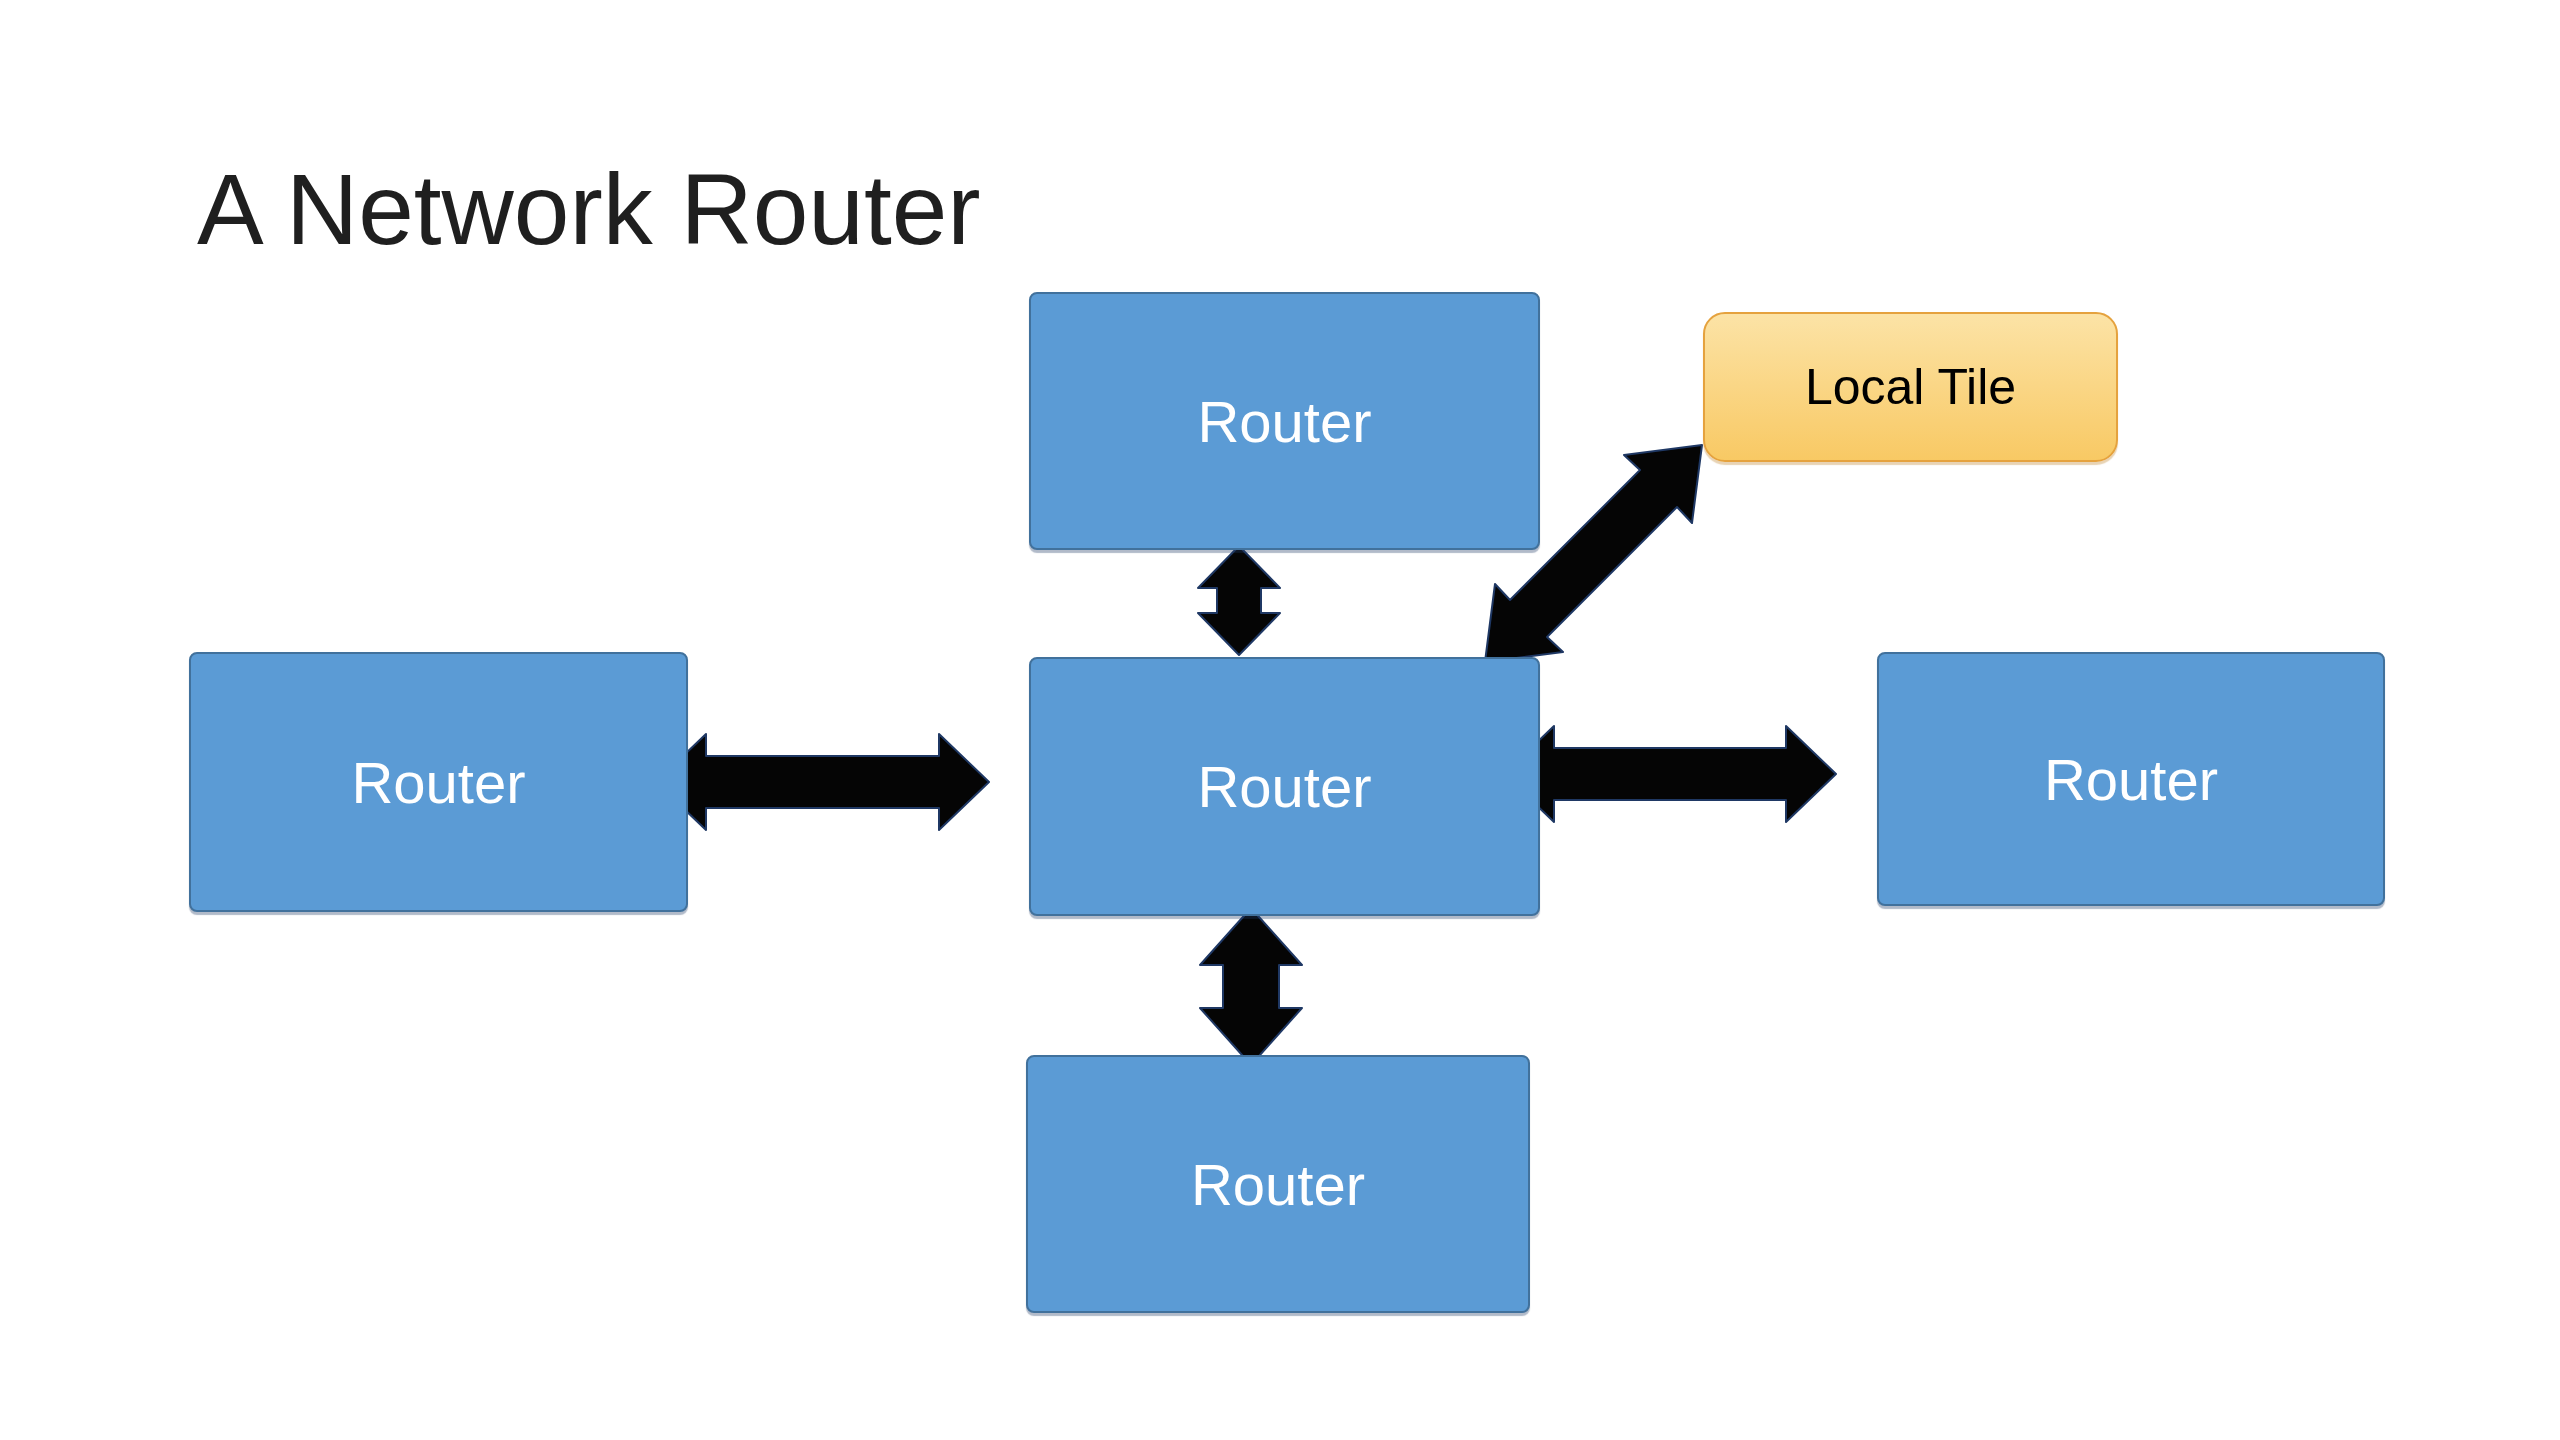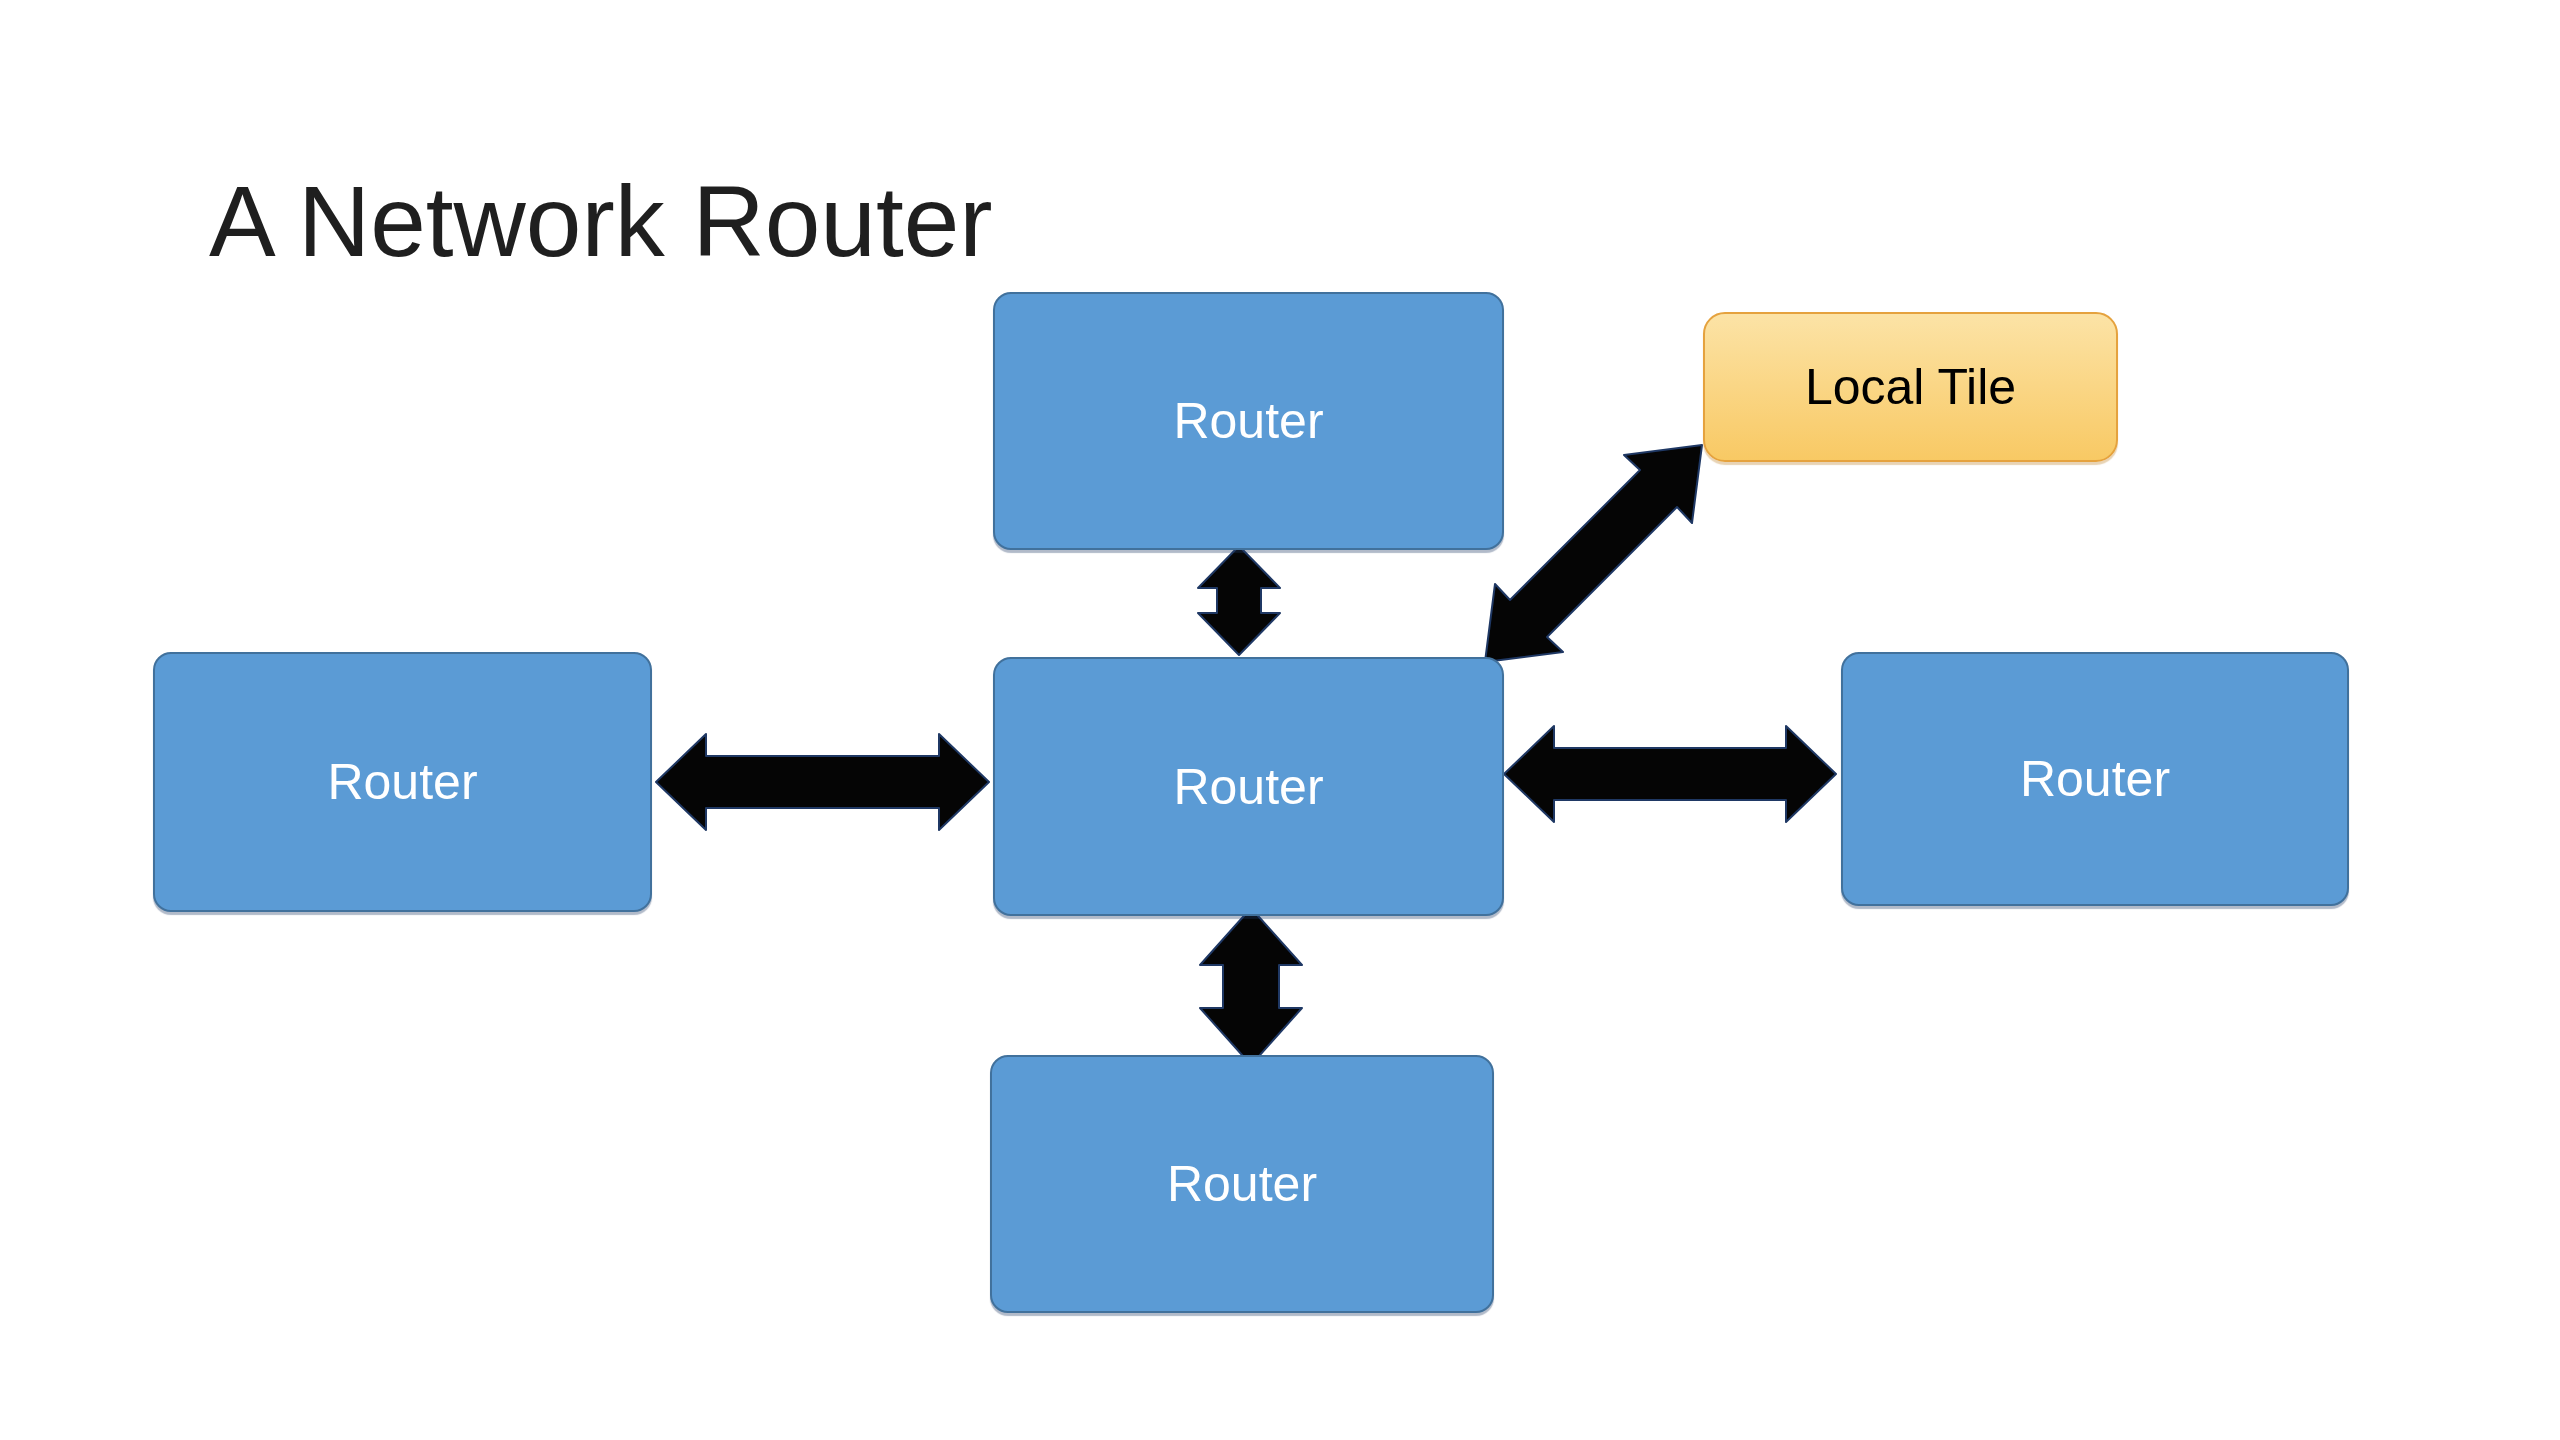--- a/index.html
+++ b/index.html
@@ -23,40 +23,41 @@
     overflow:hidden;
   }
   .slide{
     position:relative;
     width:2560px;height:1440px;
     background:var(--background);
   }
   .slide-title{
     position:absolute;
     left:197px;top:152px;
-    margin:12px;
+    margin:0;
     font-size:100px;
     font-weight:300;
     letter-spacing:0px;
     color:var(--title_color);
     white-space:nowrap;
   }
   .node{
     position:absolute;
     display:flex;align-items:center;justify-content:center;
     box-sizing:border-box;
     text-align:center;
   }
   .router{
     background:var(--router_fill);
     border:2px solid var(--router_border);
-    border-radius:18px;
+    border-radius:8px;
     color:var(--router_text);
-    font-size:50px;
+    font-size:58px;
     box-shadow:0 3px 1px rgba(31,56,100,0.35);
+    margin-left:36px;
   }
   .tile{
     background:linear-gradient(to bottom, var(--tile_fill_top) 0%, var(--tile_fill_bottom) 100%);
     border:2px solid var(--tile_border);
     border-radius:22px;
     color:var(--tile_text);
     font-size:50px;
     box-shadow:0 3px 1px rgba(190,130,40,0.35);
   }
   #node-top-router    {left:993px;  top:292px;  width:511px; height:258px;}

